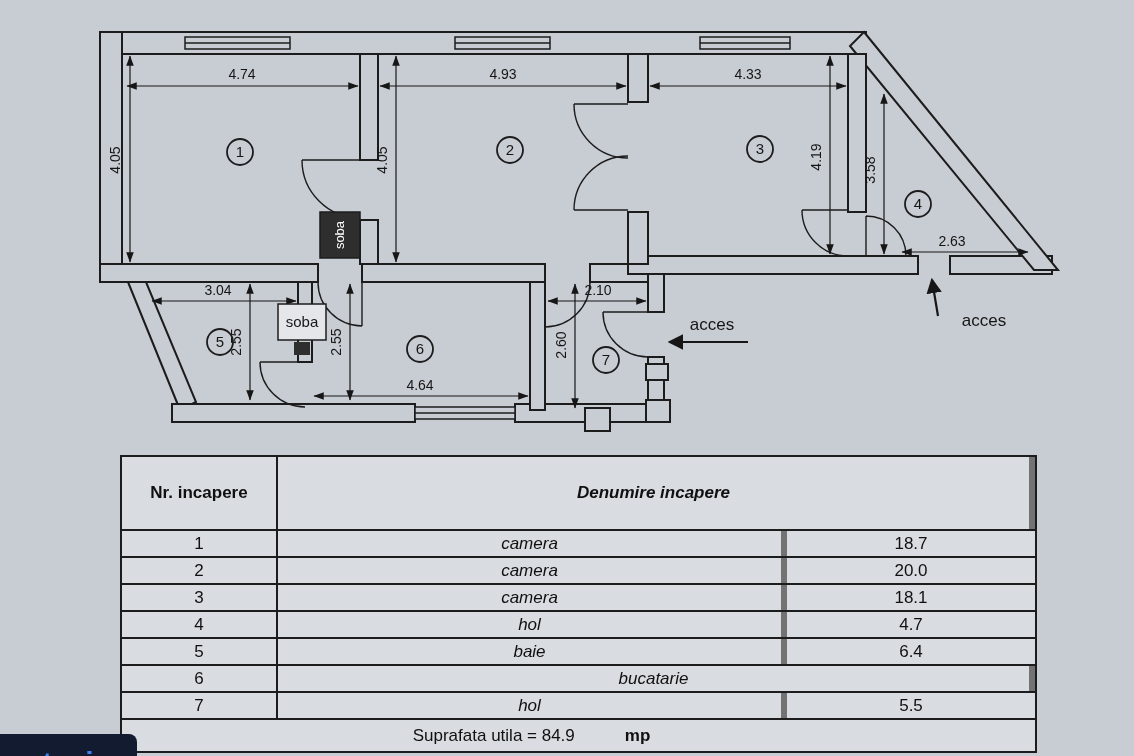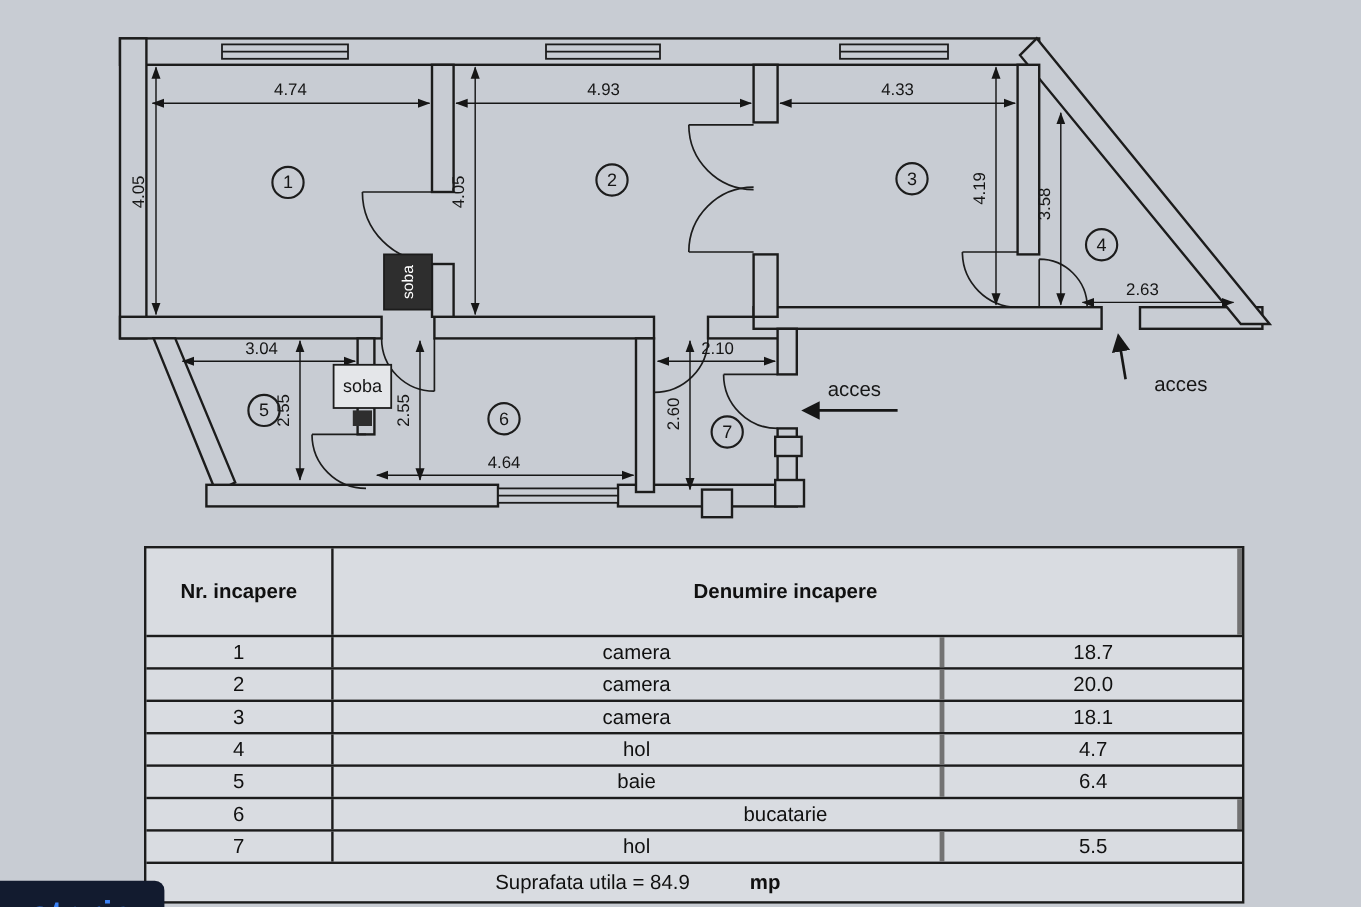--- a/index.html
+++ b/index.html
@@ -17,21 +17,21 @@
   .soba-lg{font-size:15px;}
 
   
   .area-table{
     position:absolute;left:120px;top:443px;width:913px;
     border:2px solid #1c1c1c;background:#d9dce1;color:#101010;
   }
   .thead{display:flex;height:72px;border-bottom:2px solid #1c1c1c;font-weight:bold;font-size:17px;}
   .th,.td{display:flex;align-items:center;justify-content:center;text-align:right;}
   .c1{width:154px;border-right:2px solid #1c1c1c;flex:none;}
-  .c2{flex:1;border-right:4px solid #737373;}
+  .c2{flex:1;border-right:6px solid #737373;font-style:italic;}
   .c3{width:248px;flex:none;}
   .trow{display:flex;height:25px;border-bottom:2px solid #1c1c1c;font-size:17px;}
   .tfoot{display:flex;height:31px;align-items:center;font-size:17px;}
   .tfoot .sp1{width:156px;flex:none;}
   .tfoot .mid{flex:1;text-align:center;}
   .tfoot .sp3{width:250px;flex:none;}
   .tfoot .mp{font-weight:bold;margin-left:6px;padding-left:44px;}
 
   
   .brand{

